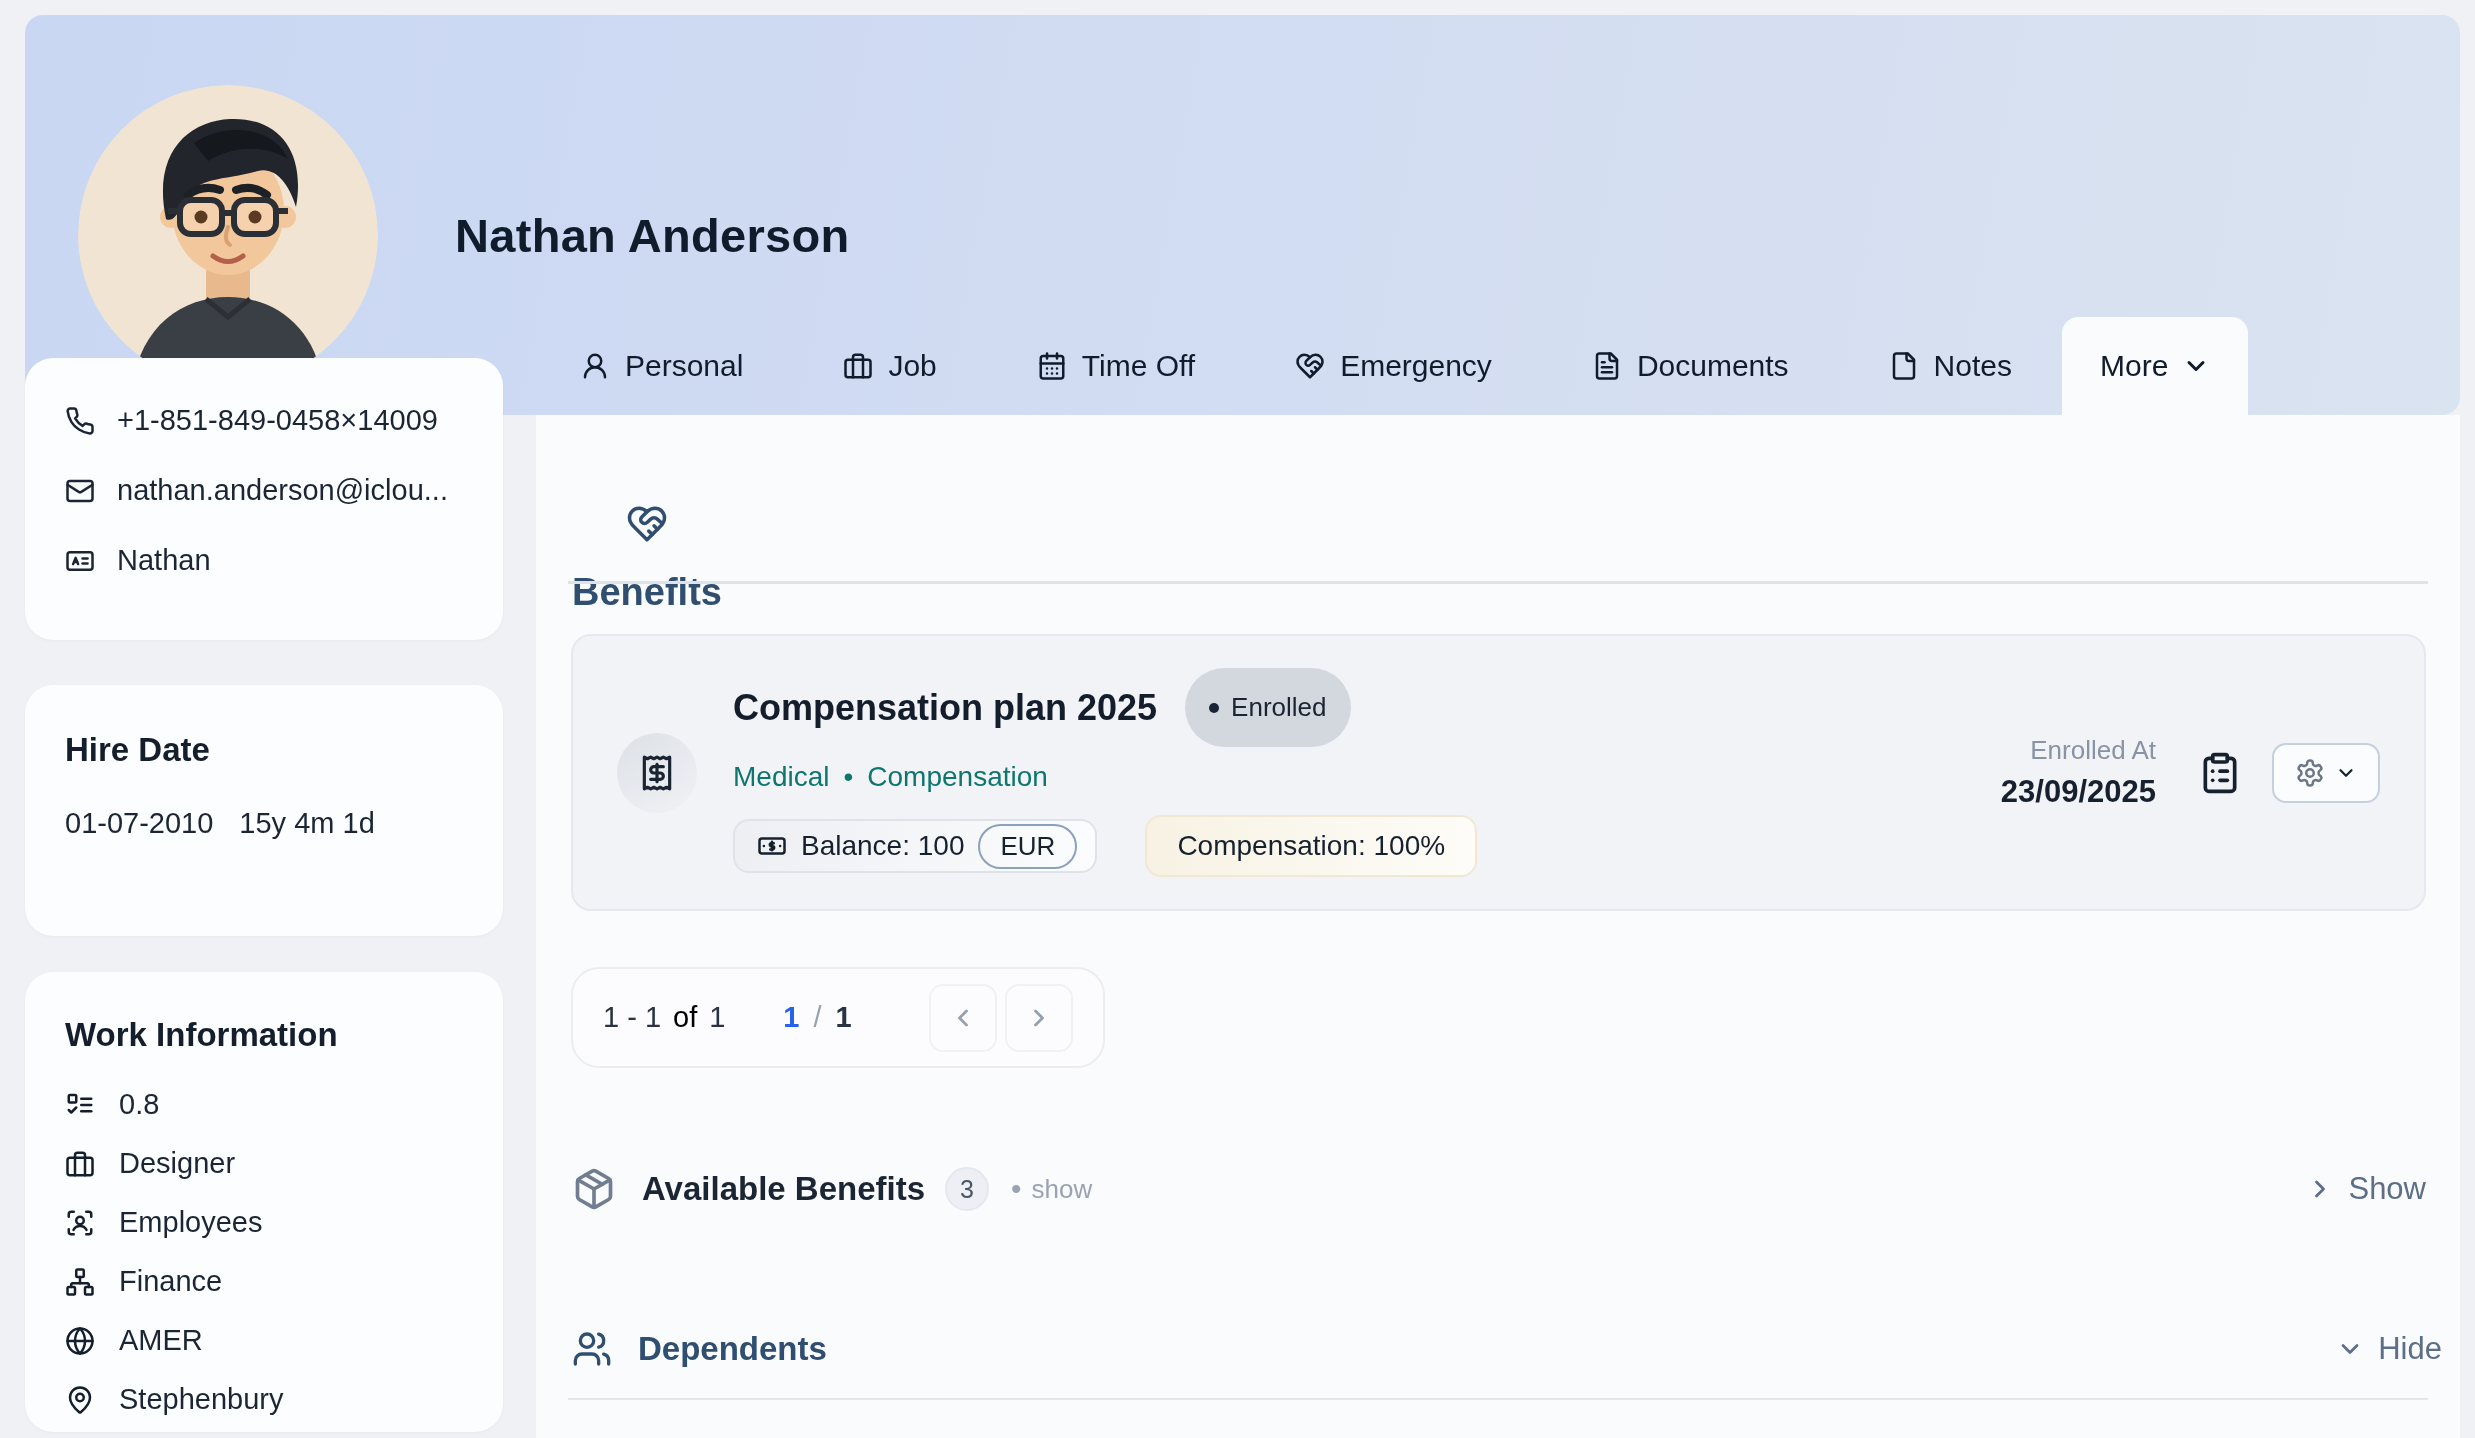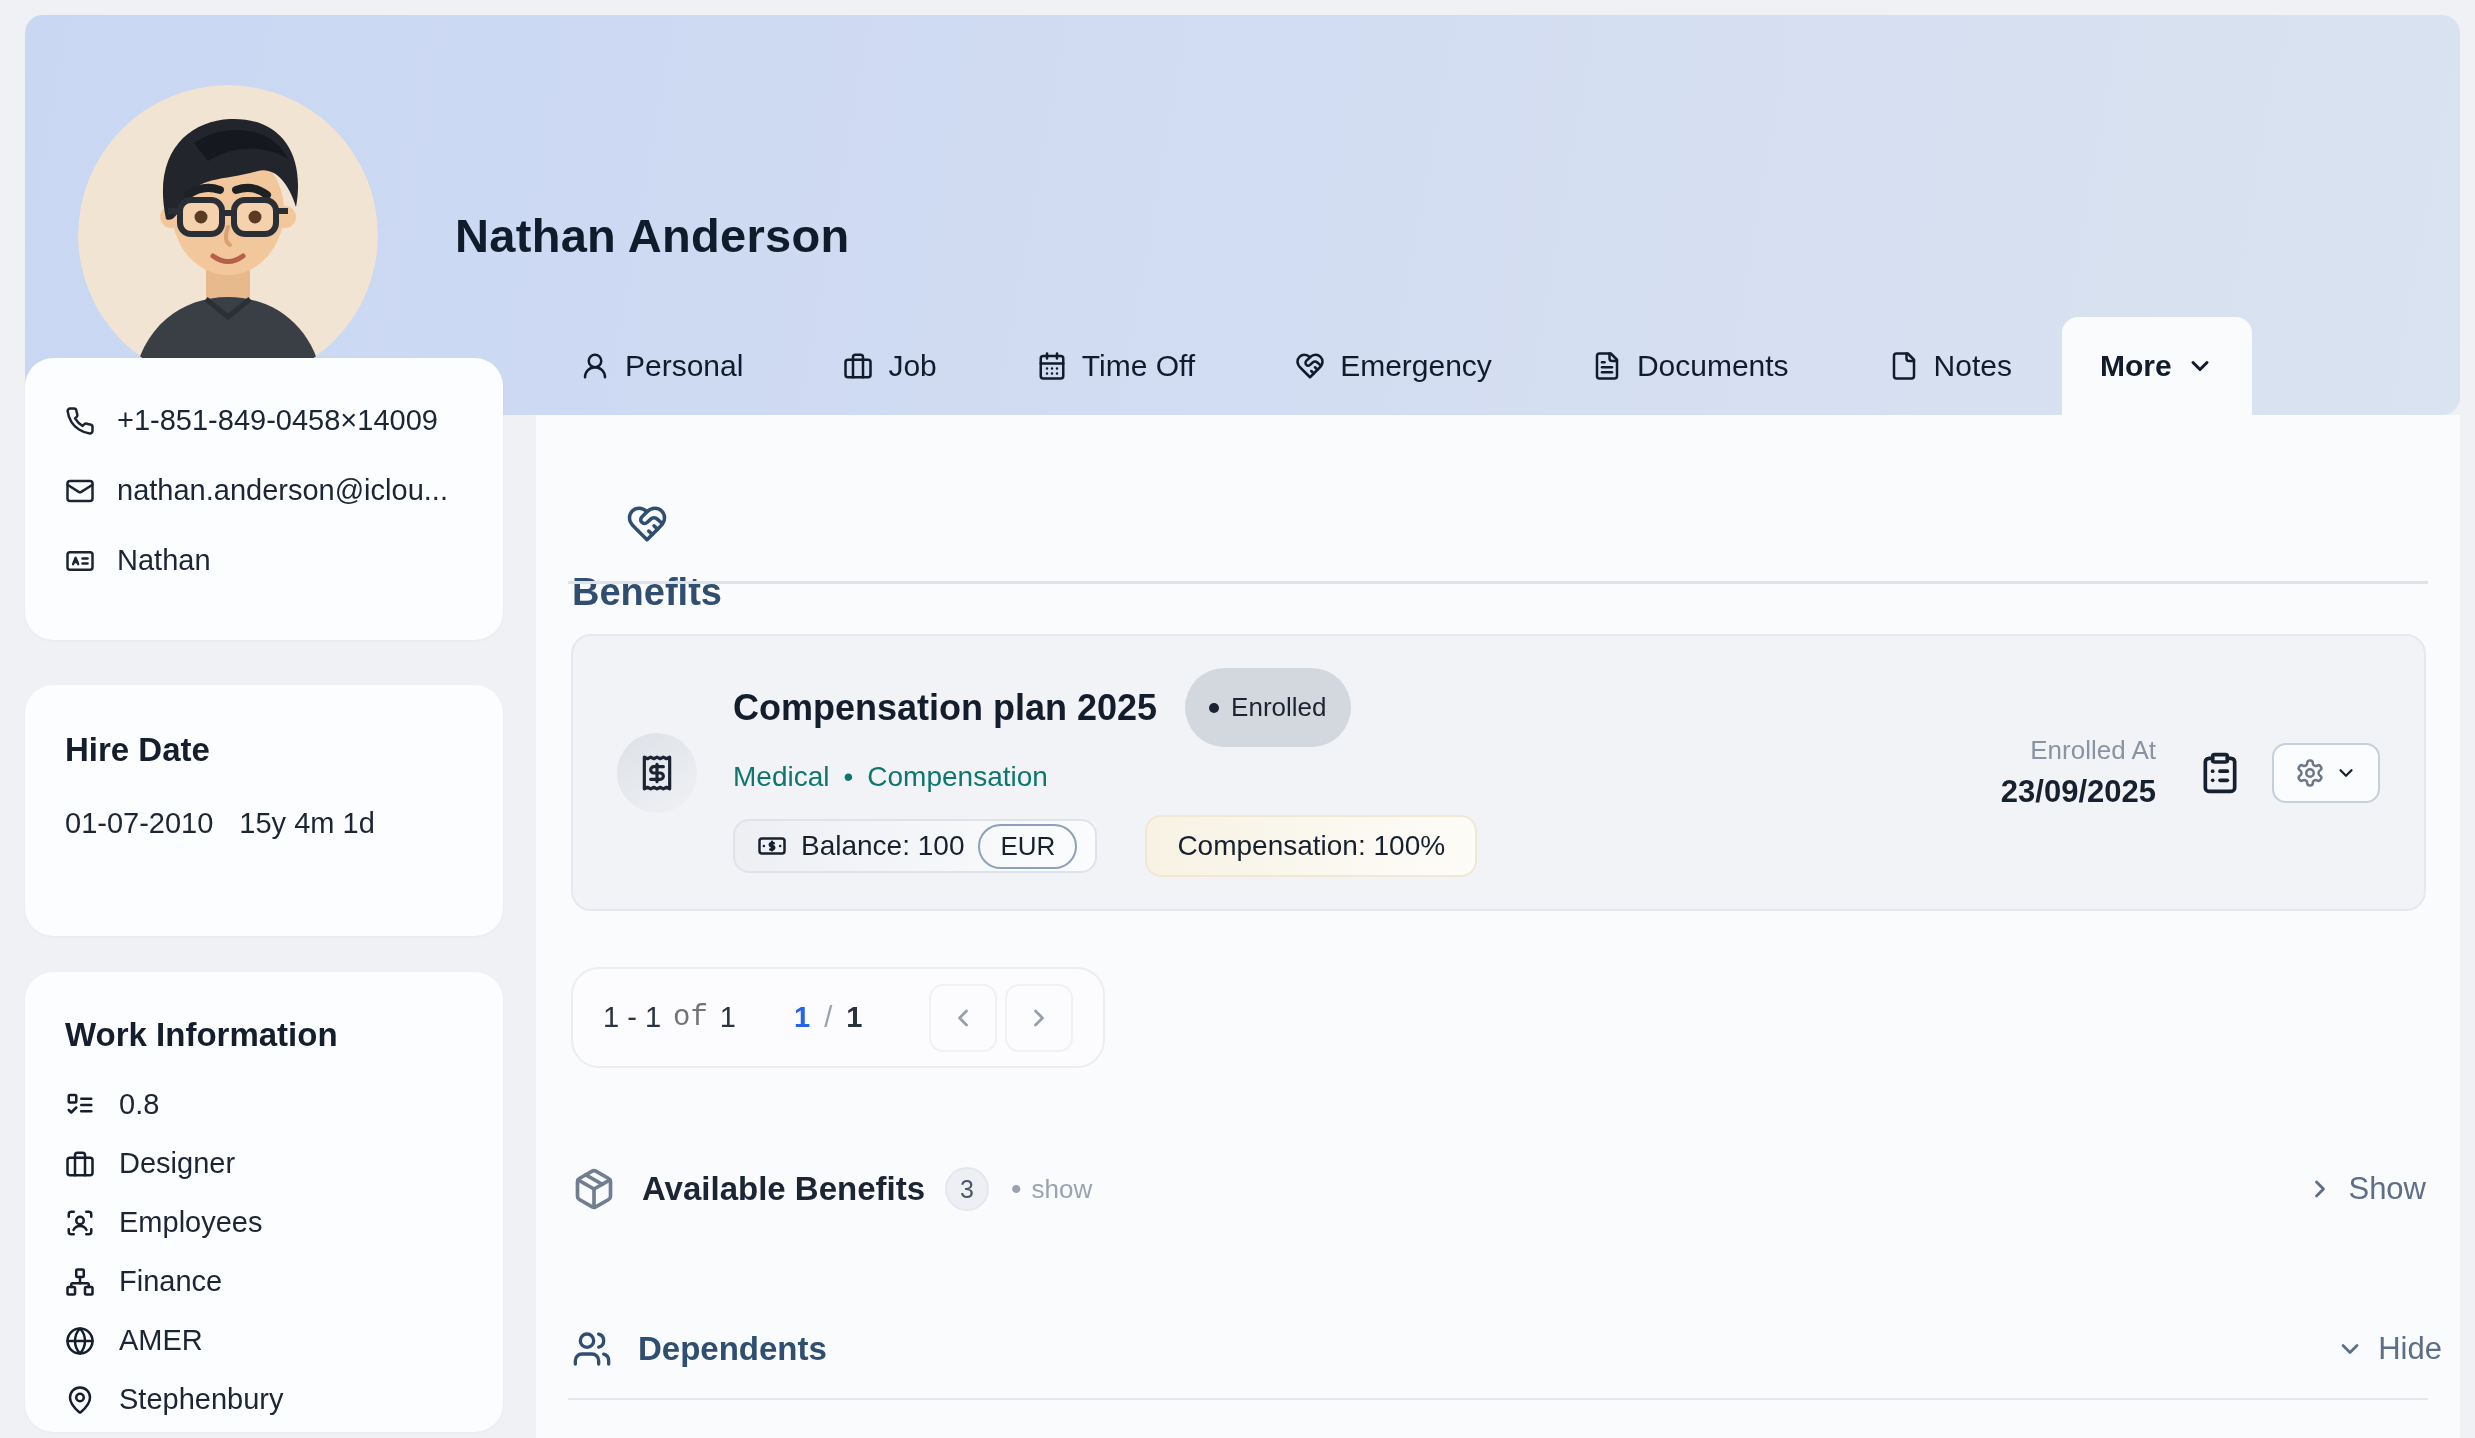--- a/index.html
+++ b/index.html
@@ -19,21 +19,21 @@
   }
   .avatar-wrap { position:absolute; left:78px; top:85px; width:300px; height:300px; border-radius:50%; overflow:hidden; }
   .profile-name { position:absolute; left:455px; top:208px; font-size:47px; font-weight:700; color:#101b2b; letter-spacing:.3px; }
 
   
   .tabs { position:absolute; left:580px; top:317px; height:98px; display:flex; align-items:center; gap:100px; }
   .tab { display:flex; align-items:center; gap:15px; font-size:30px; font-weight:500; color:#101b2b; cursor:pointer; }
   .tab .icon { color:#101b2b; }
   .tab-more {
     height:98px; margin-left:-50px; padding:0 38px; display:flex; align-items:center; gap:14px;
-    background:#fafbfd; border-radius:16px 16px 0 0; font-size:30px; font-weight:700; color:#101b2b;
+    background:#fafbfd; border-radius:16px 16px 0 0; font-size:30px; font-weight:400; color:#101b2b;
   }
 
   
   .side-card { position:absolute; left:25px; width:478px; background:#fcfdff; border-radius:28px; box-shadow:0 1px 3px rgba(20,30,60,.04); }
   .contact-card { top:358px; height:282px; padding:46px 40px 0 40px; display:flex; flex-direction:column; gap:37px; }
   .contact-row { display:flex; align-items:center; gap:22px; font-size:29px; color:#1b2534; }
   .contact-row .icon { color:#1b2534; }
 
   .hire-card { top:685px; height:251px; padding:46px 40px 0 40px; }
   .side-title { font-size:33px; font-weight:600; color:#141e2c; }
@@ -99,21 +99,21 @@
   .gear-btn .gear { color:#6c7789; }
   .gear-btn .chev { color:#16202e; }
 
   
   .pagination {
     position:absolute; left:35px; top:552px; width:534px; height:101px;
     border:2px solid #ececf2; border-radius:28px; background:#fcfcfe;
     display:flex; align-items:center; padding:0 30px; font-size:29px;
   }
   .pg-range { display:flex; align-items:center; gap:12px; color:#2a3342; font-weight:500; }
-  .pg-of { color:#737373; font-weight:400;font-family:Liberation Mono, monospace; }
+  .pg-of { color:#000000; font-weight:400; }
   .pg-pages { margin-left:58px; display:flex; align-items:center; gap:14px; font-weight:600; }
   .pg-current { color:#2563eb; }
   .pg-slash { color:#9aa1ae; font-weight:400; }
   .pg-total-pages { color:#2a3342; }
   .pg-buttons { margin-left:auto; display:flex; gap:8px; }
   .pg-btn {
     width:68px; height:68px; border:2px solid #eff1f5; border-radius:14px; background:transparent;
     display:flex; align-items:center; justify-content:center; color:#97a0ad; cursor:pointer;
   }
 

